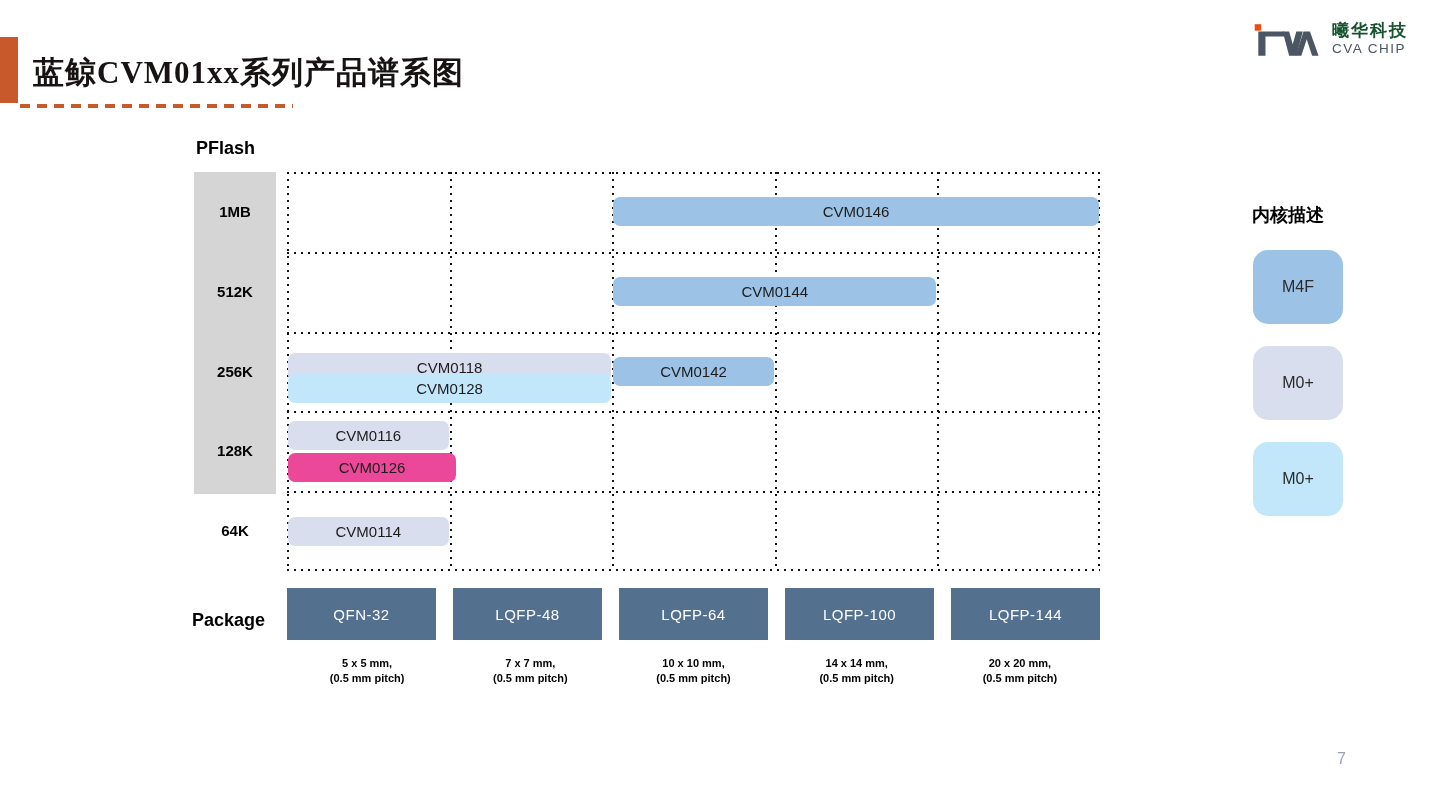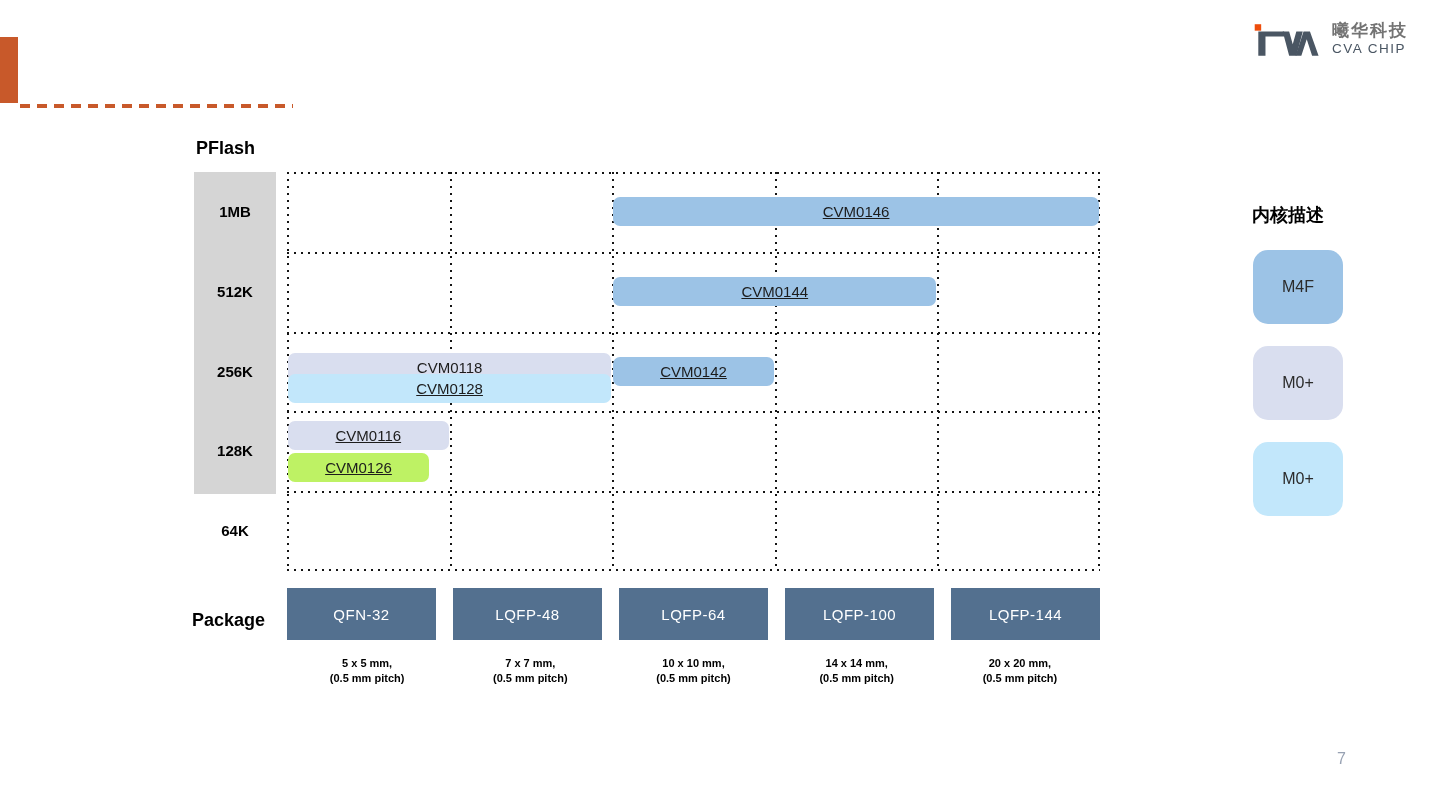--- a/index.html
+++ b/index.html
@@ -10,36 +10,36 @@
   .accent-bar{position:absolute;left:0;top:37px;width:18px;height:66px;background:#c8592a;}
   .page-title{position:absolute;left:33px;top:52px;font-family:"Liberation Serif","DejaVu Serif",serif;
               font-weight:bold;font-size:31px;letter-spacing:1px;color:#171313;white-space:nowrap;}
   .title-dashes{position:absolute;left:20px;top:104px;width:273px;height:4px;
                 background:repeating-linear-gradient(to right,#c8592a 0 10px,transparent 10px 17px);}
 
   
   .logo{position:absolute;left:1254px;top:18px;display:flex;align-items:flex-start;}
   .logo svg{display:block;}
   .logo-text{margin-left:12px;display:flex;flex-direction:column;justify-content:center;padding-top:3px;}
-  .logo-cn{font-size:17px;font-weight:bold;color:#737373;letter-spacing:2px;line-height:1.15;}
+  .logo-cn{font-size:17px;font-weight:bold;color:#14532d;letter-spacing:2px;line-height:1.15;}
   .logo-en{font-size:13.5px;font-weight:normal;color:#4a5663;letter-spacing:1.5px;line-height:1.2;}
 
   
   .pflash-label{position:absolute;left:196px;top:138px;font-size:18px;font-weight:bold;color:#000;}
   .flash-band{position:absolute;left:194px;top:172px;width:82px;height:322px;background:#d5d5d5;}
   .flash-tick{position:absolute;left:0;width:100%;text-align:center;font-size:15px;font-weight:bold;color:#000;}
 
   
   .chart{position:absolute;left:287px;top:172px;width:813px;height:399px;}
   .gridline-h{position:absolute;left:0;width:100%;height:2px;
               background:repeating-linear-gradient(to right,#141414 0 2px,transparent 2px 7px);}
   .gridline-v{position:absolute;top:0;height:100%;width:2px;
               background:repeating-linear-gradient(to bottom,#141414 0 2px,transparent 2px 7px);}
   .bar{position:absolute;height:29px;border-radius:7px;display:flex;align-items:center;justify-content:center;
-       font-size:15px;color:#1c1c1c;text-decoration:underline;}
+       font-size:15px;color:#1c1c1c;}
 
   
   .package-label{position:absolute;left:192px;top:610px;font-size:18px;font-weight:bold;color:#000;}
   .pkg-headers{position:absolute;left:287px;top:588px;width:813px;height:52px;display:flex;gap:17px;}
   .pkg-cell{flex:1;background:#53708f;color:#fff;display:flex;align-items:center;justify-content:center;
             font-size:15px;letter-spacing:0.5px;}
   .pkg-sizes{position:absolute;left:287px;top:656px;width:813px;display:flex;gap:3px;}
   .size-cell{flex:1;text-align:center;font-size:11px;font-weight:bold;color:#000;line-height:1.35;}
 
   
@@ -49,20 +49,21 @@
               display:flex;align-items:center;justify-content:center;font-size:16px;color:#2b2b2b;}
 
   .page-number{position:absolute;left:1337px;top:750px;font-size:16px;color:#98a2b3;}
 </style>
 </head>
 <body>
 
 <div class="slide">
 
   <div class="accent-bar"></div>
+  <div class="page-title">蓝鲸CVM01xx系列产品谱系图</div>
   <div class="title-dashes"></div>
 
   <div class="logo">
     <svg width="66" height="44" viewBox="0 0 92 44">
       <rect x="1" y="0" width="9" height="9" fill="#ee4d0b"></rect>
       <path d="M6,10 L42,10 L42,17 L16,17 L16,44 L6,44 Z" fill="#4a5663"></path>
       <polygon points="40,10 49,10 54,28 59,10 68,10 59,44 49,44" fill="#4a5663"></polygon>
       <polygon points="58,44 69,10 78,10 90,44 81,44 73.5,21 66,44" fill="#4a5663"></polygon>
     </svg>
     <div class="logo-text">
@@ -92,21 +93,22 @@
       <div class="gridline-v" style="left: 325.2px;"></div>
       <div class="gridline-v" style="left: 487.8px;"></div>
       <div class="gridline-v" style="left: 650.4px;"></div>
       <div class="gridline-v" style="left: 811px;"></div>
       <div class="bar" style="left: 326.2px; width: 485.8px; top: 25.4px; background: rgb(156, 195, 230);">CVM0146</div>
       <div class="bar" style="left: 326.2px; width: 323.2px; top: 105.2px; background: rgb(156, 195, 230);">CVM0144</div>
       <div class="bar" style="left: 1px; width: 323.2px; top: 181px; background: rgb(217, 222, 239);">CVM0118</div>
       <div class="bar" style="left: 1px; width: 323.2px; top: 201.6px; background: rgb(194, 231, 251);">CVM0128</div>
       <div class="bar" style="left: 326.2px; width: 160.6px; top: 185px; background: rgb(156, 195, 230);">CVM0142</div>
       <div class="bar" style="left: 1px; width: 160.6px; top: 249.4px; background: rgb(217, 222, 239);">CVM0116</div>
-      <div class="bar" style="left: 1px; width: 141px; top: 281.4px; background: #bef264;">CVM0126</div>
+      <div class="bar" style="left: 1px; width: 168px; top: 281.4px; background: #ec4899;">CVM0126</div>
+      <div class="bar" style="left: 1px; width: 160.6px; top: 344.6px; background: rgb(217, 222, 239);">CVM0114</div>
     </div>
 
   <div class="package-label">Package</div>
   <div class="pkg-headers" id="pkg-headers">
       <div class="pkg-cell">QFN-32</div>
       <div class="pkg-cell">LQFP-48</div>
       <div class="pkg-cell">LQFP-64</div>
       <div class="pkg-cell">LQFP-100</div>
       <div class="pkg-cell">LQFP-144</div>
     </div>

